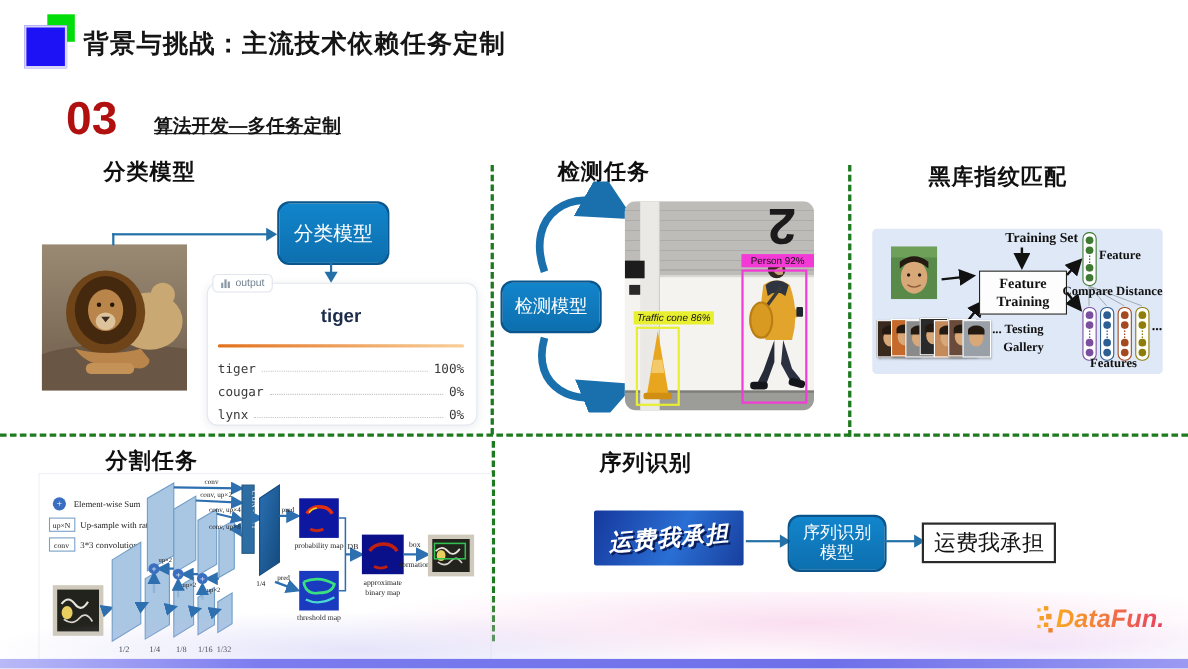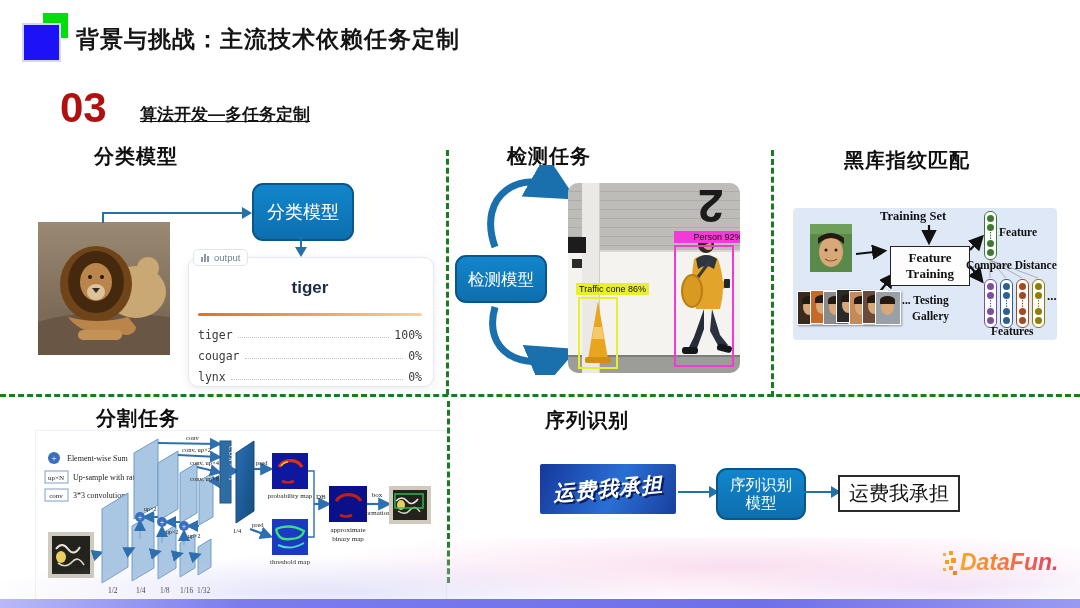--- a/index.html
+++ b/index.html
@@ -43,22 +43,22 @@
   .wall{position:absolute;left:0;top:67px;width:172px;height:105px;background:#f4f3f0;border-top:2px solid #d8d7d4;}
   .sidewalk{position:absolute;left:0;top:172px;width:172px;height:18px;background:#9c9c98;border-top:2px solid #7d7d79;}
   .pillar{position:absolute;left:14px;top:0;width:17px;height:190px;background:#eae9e5;border-right:1px solid #cfcecb;}
   .sign1{position:absolute;left:0;top:54px;width:18px;height:16px;background:#1c1c1c;}
   .sign2{position:absolute;left:4px;top:76px;width:10px;height:9px;background:#2a2a2a;}
   .num2{position:absolute;right:16px;top:-4px;font-size:46px;font-weight:700;color:#1b1b1b;transform:rotate(180deg);}
   .bbox{position:absolute;}
   .bbox-cone{left:10px;top:114px;width:36px;height:68px;border:2px solid #e8ef2f;}
   .bbox-person{left:106px;top:62px;width:56px;height:118px;border:2px solid #f43ad6;}
   .tag{position:absolute;font-size:9px;color:#111;padding:1px 3px;white-space:nowrap;}
-  .tag-cone{left:8px;top:100px;background:#e8ef2f;}
-  .tag-person{left:106px;top:48px;width:56px;background:#f43ad6;text-align:center;padding:1px 16px;}
+  .tag-cone{left:8px;top:100px;background:#e8ef2f;font-style:italic;}
+  .tag-person{left:106px;top:48px;width:56px;background:#f43ad6;text-align:center;padding:1px 5px;}
   
   .fp-panel{left:793px;top:208px;width:264px;height:132px;background:#dfe8f6;border-radius:4px;}
   .serif{font-family:"Liberation Serif",serif;font-weight:700;color:#111;}
   .fcol{position:absolute;width:13px;height:49px;border-radius:6px;display:flex;flex-direction:column;
      align-items:center;justify-content:space-between;padding:3px 0;box-sizing:border-box;background:#fff;}
   .fcol .dot{width:7px;height:7px;border-radius:50%;}
   .fcol .vd{font-size:8px;line-height:6px;font-weight:700;}
   .col-green{border:1.5px solid #3f7a33;} .col-green .dot{background:#3f7a33;} .col-green .vd{color:#3f7a33;}
   .col-purple{border:1.5px solid #7b4fa0;} .col-purple .dot{background:#7b4fa0;} .col-purple .vd{color:#7b4fa0;}
   .col-blue{border:1.5px solid #2d5f93;} .col-blue .dot{background:#2d5f93;} .col-blue .vd{color:#2d5f93;}
@@ -241,21 +241,21 @@
   <svg class="abs" style="left:810px;top:224px;" width="42" height="48">
     <rect width="42" height="48" fill="#5a8a4a"></rect>
     <rect width="42" height="10" fill="#6fa05a"></rect>
     <ellipse cx="21" cy="28" rx="12" ry="15" fill="#d9a878"></ellipse>
     <path d="M8,20 Q21,8 34,20 L34,14 Q21,4 8,14 Z" fill="#241a12"></path>
     <circle cx="16" cy="26" r="1.5" fill="#241a12"></circle>
       <circle cx="26" cy="26" r="1.5" fill="#241a12"></circle>
     <path d="M15,35 Q21,39 27,35" stroke="#8a5a3a" stroke-width="1.2" fill="none"></path>
   </svg>
 
-  <div class="abs serif" style="left:880px;top:209px;width:100px;text-align:left;font-size:12.5px;">Training Set</div>
+  <div class="abs serif" style="left:880px;top:209px;width:100px;text-align:right;font-size:12.5px;">Training Set</div>
 
   <div class="abs fe-box serif">
     <span>Feature</span>
     <span>Training</span>
   </div>
 
   <div class="fcol col-green" style="left:984px;top:211px;">
     <span class="dot"></span>
       <span class="dot"></span>
     <span class="vd">⋮</span>

